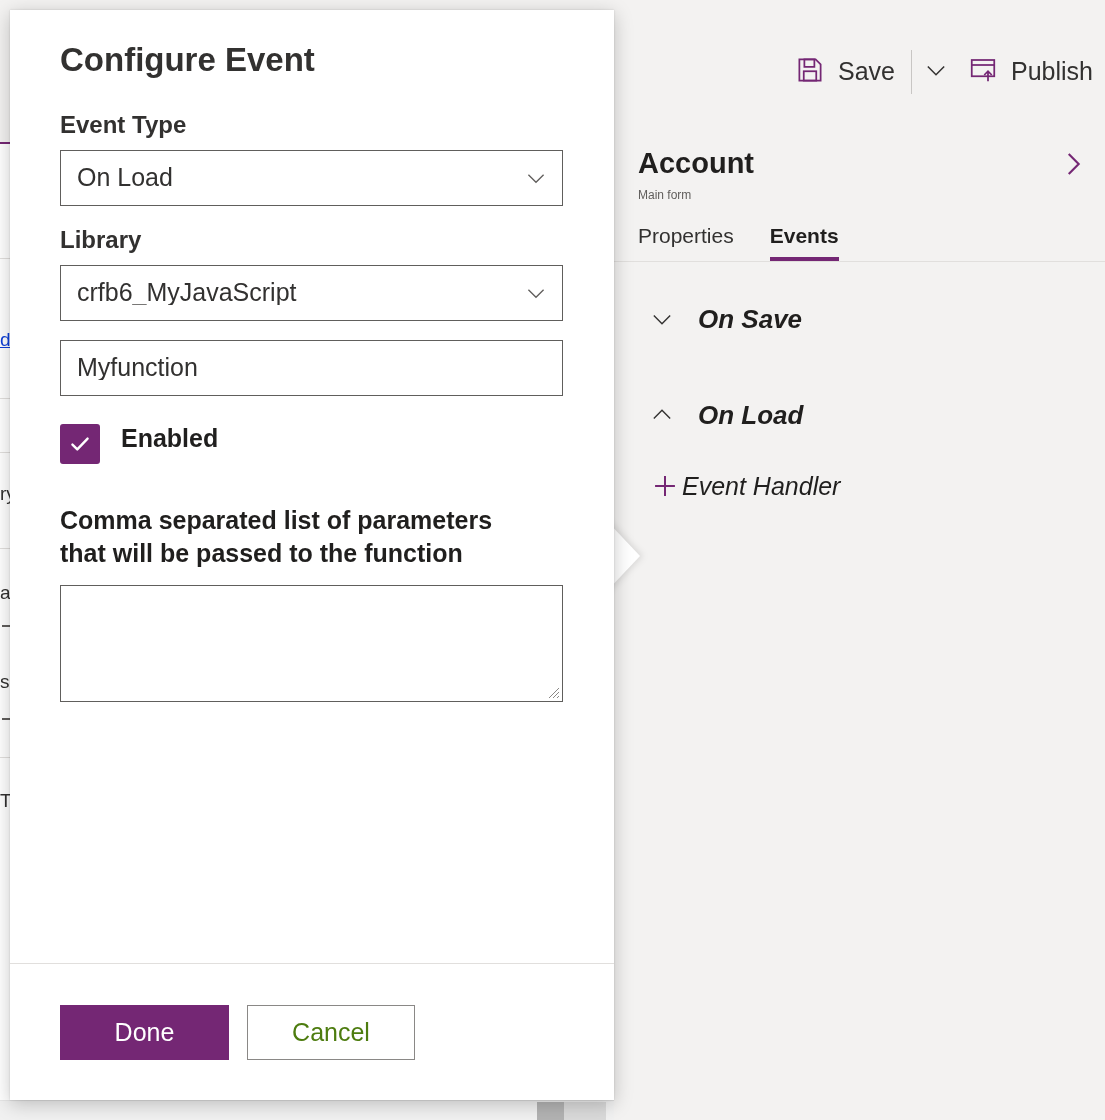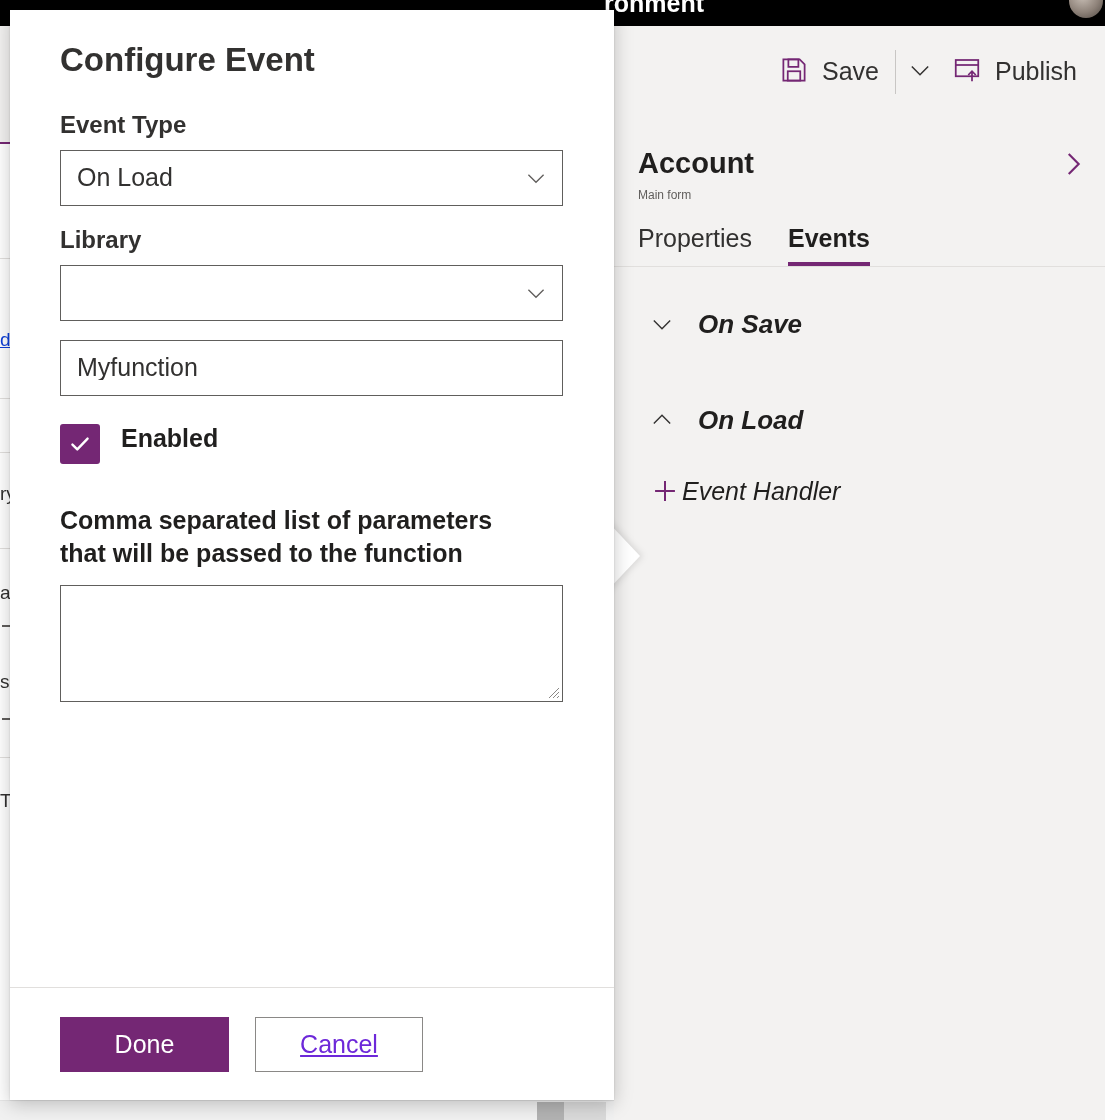--- a/index.html
+++ b/index.html
@@ -60,21 +60,21 @@
     position: absolute;
     left: 614px;
     top: 26px;
     width: 491px;
     height: 92px;
     background: #f3f2f1;
     border-bottom: 1px solid #e1dfdd;
     display: flex;
     align-items: center;
     justify-content: flex-end;
-    padding-right: 16px;
+    padding-right: 0px;
   }
   .cmd-item {
     display: flex;
     align-items: center;
     gap: 13px;
     height: 44px;
     padding: 0 12px;
     cursor: pointer;
     white-space: nowrap;
   }
@@ -137,21 +137,21 @@
 
   .tabs {
     display: flex;
     align-items: flex-end;
     gap: 36px;
     padding: 22px 24px 0 24px;
     border-bottom: 1px solid #e1dfdd;
   }
   .tab {
     position: relative;
-    font-size: 25px;
+    font-size: 21px;
     color: #323130;
     padding-bottom: 13px;
     cursor: pointer;
     white-space: nowrap;
   }
   .tab.active {
     font-weight: 600;
     color: #201f1e;
   }
   .tab.active::after {
@@ -420,25 +420,25 @@
     position: absolute;
     right: 2px;
     bottom: 2px;
     width: 16px;
     height: 16px;
     pointer-events: none;
   }
 
   .dialog-footer {
     flex: none;
-    height: 113px;
+    height: 137px;
     border-top: 1px solid #e1dfdd;
     display: flex;
     align-items: center;
-    gap: 26px;
+    gap: 18px;
     padding: 12px 50px;
   }
   .btn {
     height: 55px;
     min-width: 100px;
     padding: 0 26px;
     font-size: 25px;
     font-family: "Liberation Sans", sans-serif;
     display: flex;
     align-items: center;
@@ -449,24 +449,23 @@
     white-space: nowrap;
   }
   .btn-primary {
     background: #742774;
     color: #ffffff;
     border-color: #742774;
     width: 169px;
   }
   .btn-secondary {
     background: #ffffff;
-    color: #6d28d9;
+    color: #4d7c0f;
     border-color: #8a8886;
     width: 168px;
-    text-decoration: underline;
   }
 </style>
 </head>
 <body>
 
 <div id="root">
 
   <div class="app-bg">
 
     <div class="bg-left">
@@ -478,24 +477,20 @@
       <div class="frag" style="top:484px;">ry</div>
       <div class="hr" style="top:548px;"></div>
       <div class="frag" style="top:583px;">ai</div>
       <div class="dash" style="top:625px;"></div>
       <div class="frag" style="top:672px;">sin</div>
       <div class="dash" style="top:718px;"></div>
       <div class="hr" style="top:757px;"></div>
       <div class="frag" style="top:791px;">TS</div>
     </div>
 
-    <div class="topbar">
-      <div class="topbar-text">ronment</div>
-      <div class="topbar-avatar"></div>
-    </div>
 
     <div class="commandbar">
       <div class="cmd-item">
         <span class="icon">
           <svg width="30" height="30" viewBox="0 0 24 24" fill="none" stroke="#742774" stroke-width="1.4">
             <path d="M3.5 3.5h13l4 4v13h-17z"></path>
             <rect x="7.5" y="3.5" width="8" height="6"></rect>
             <rect x="7" y="13" width="10" height="7.5"></rect>
           </svg>
         </span>
@@ -594,20 +589,21 @@
             <svg width="26" height="26" viewBox="0 0 24 24" fill="none" stroke="#605e5c" stroke-width="1.2">
               <path d="M5 9l7 7 7-7"></path>
             </svg>
           </span>
         </div>
       </div>
 
       <div class="field">
         <div class="field-label">Library</div>
         <div class="control">
+          <span class="control-value">crfb6_MyJavaScript</span>
           <span class="chev-right">
             <svg width="26" height="26" viewBox="0 0 24 24" fill="none" stroke="#605e5c" stroke-width="1.2">
               <path d="M5 9l7 7 7-7"></path>
             </svg>
           </span>
         </div>
       </div>
 
       <div class="field">
         <div class="control">

